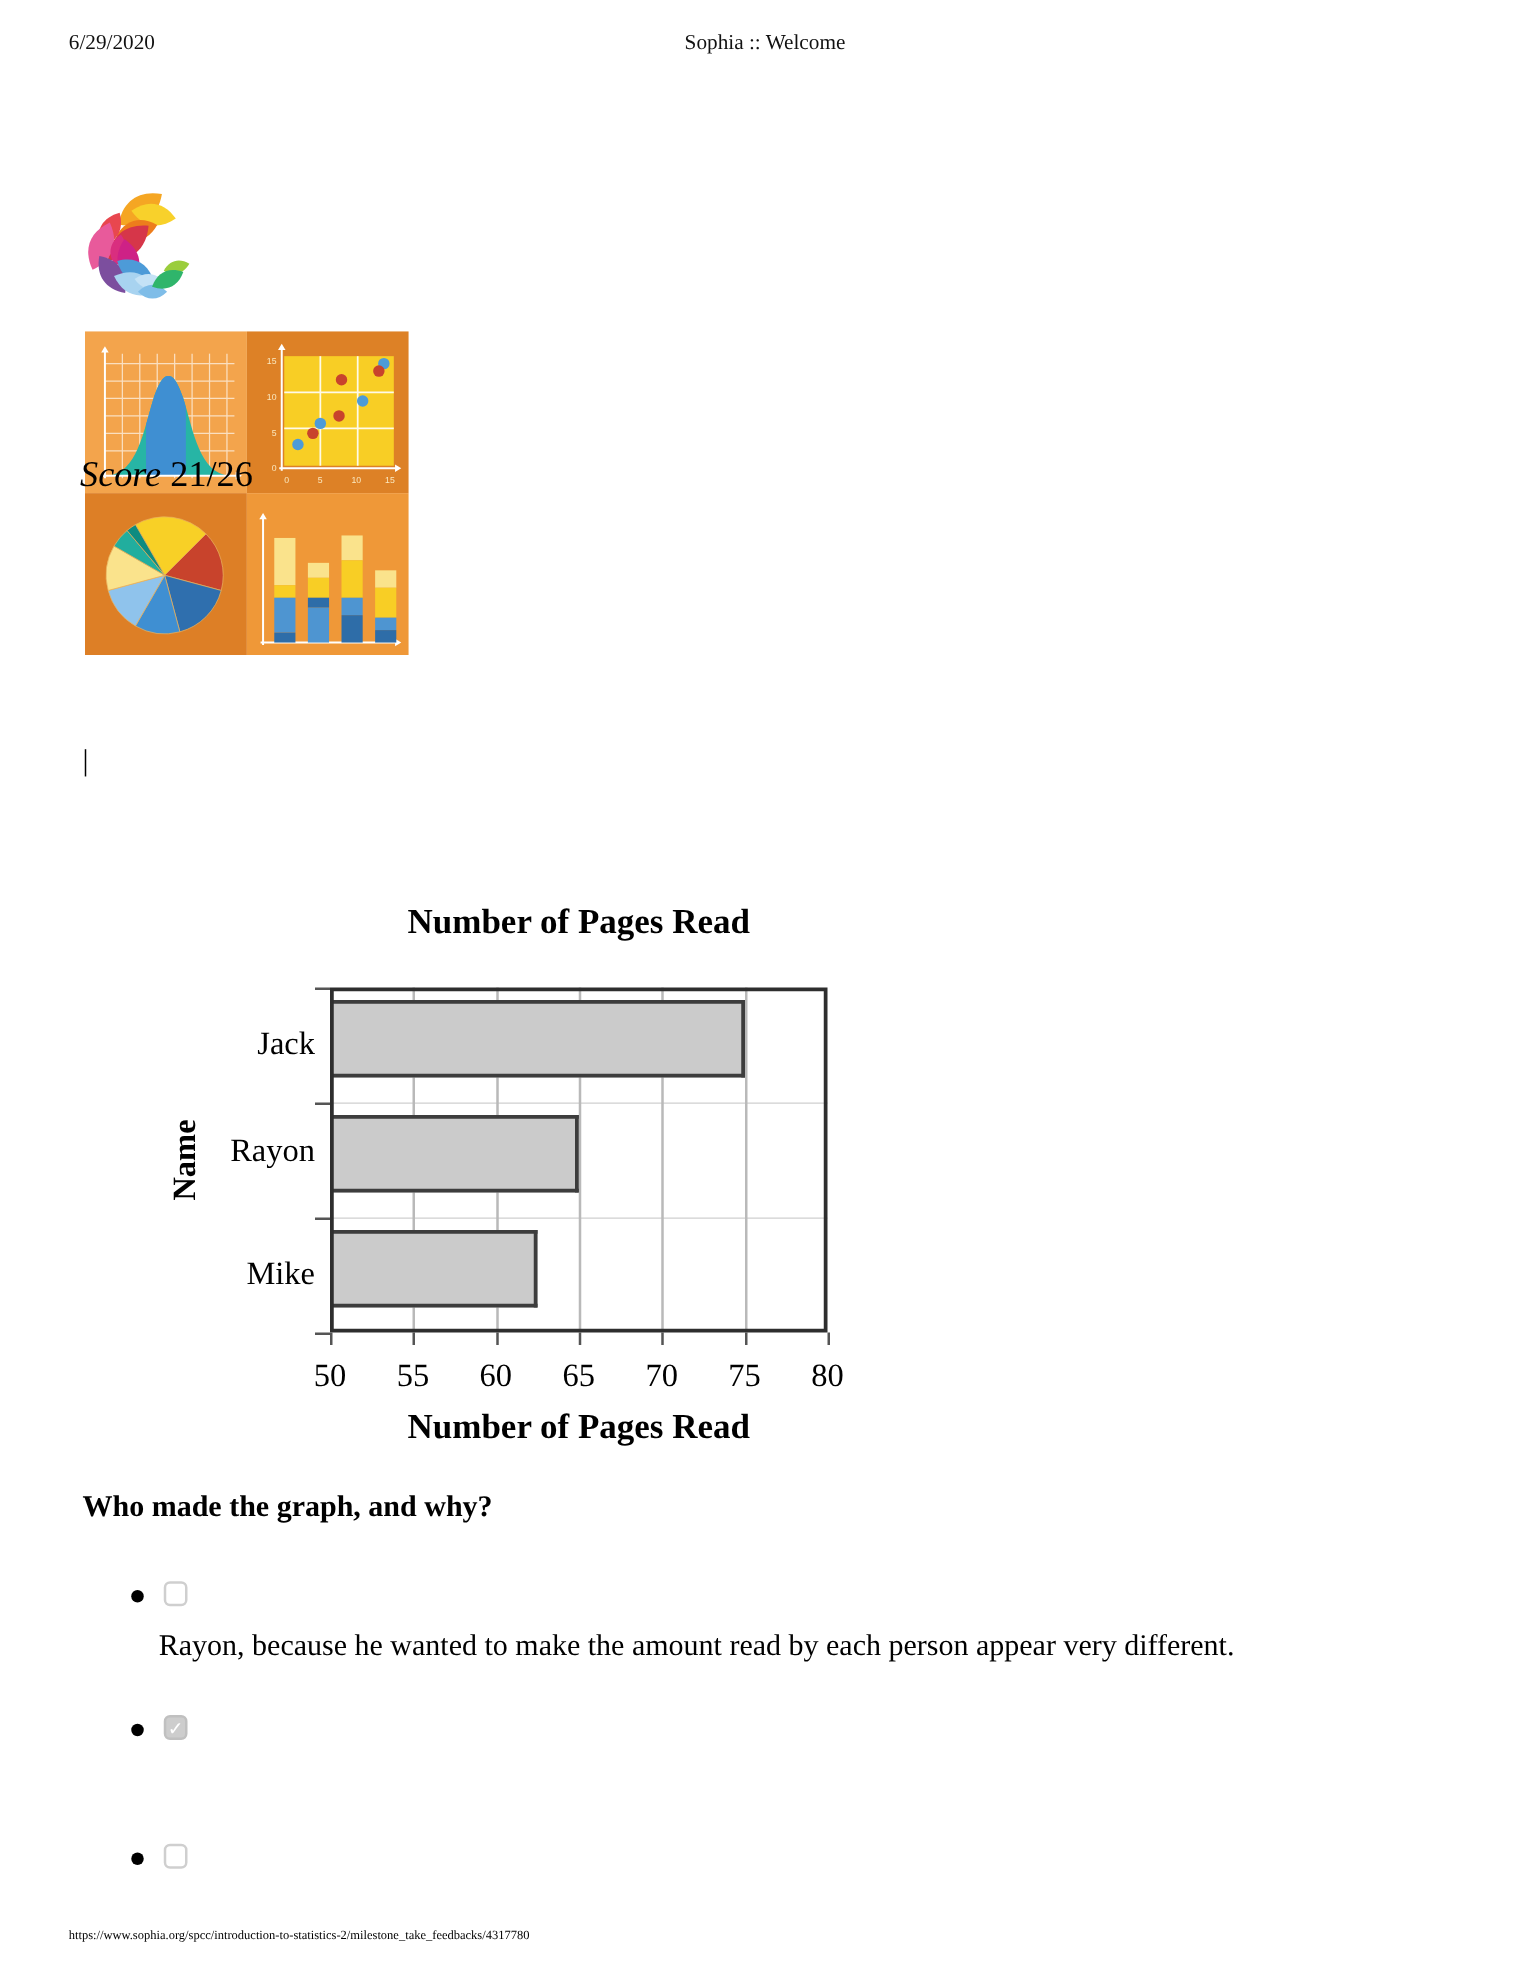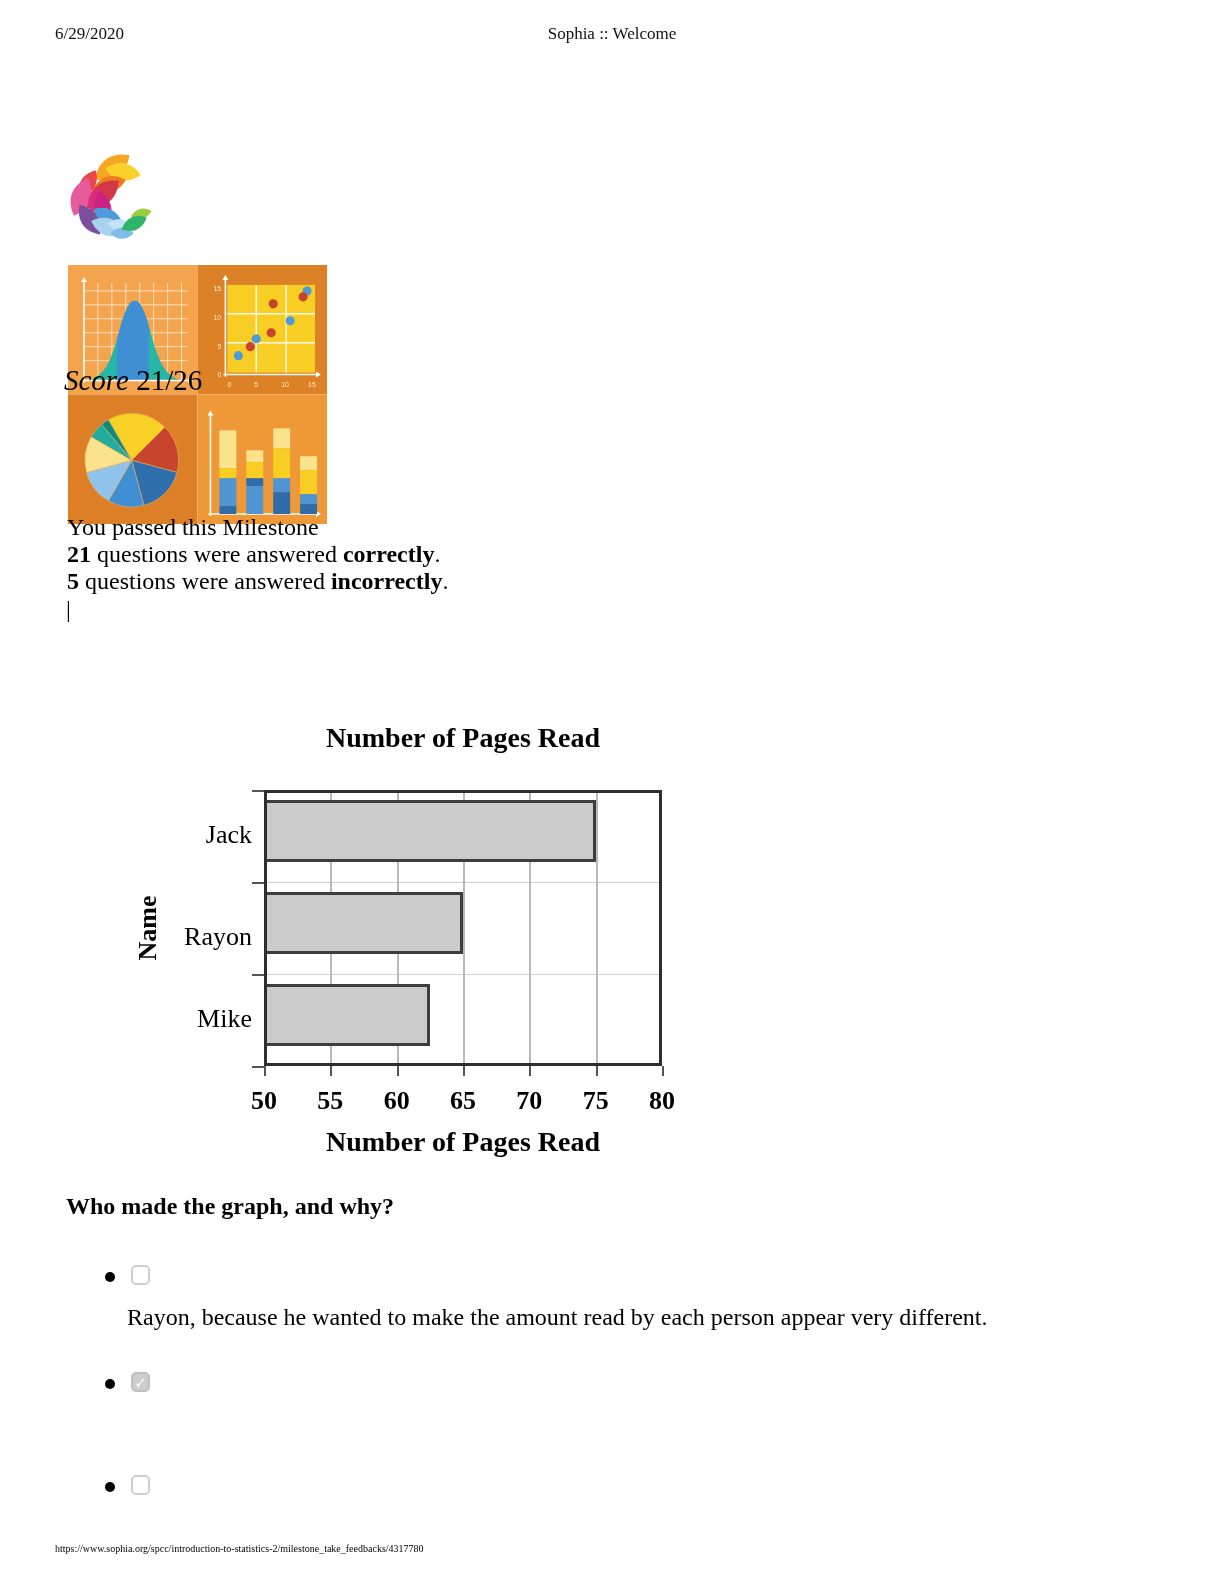--- a/index.html
+++ b/index.html
@@ -23,21 +23,21 @@
   
   #milestone-chart{left:130px;top:722px;width:556px;height:450px;}
   #milestone-chart>div{position:absolute;}
   .mc-title{font-weight:bold;font-size:28px;text-align:center;white-space:nowrap;}
   .mc-plot{border:3px solid #2e2e2e;box-sizing:border-box;background:transparent;pointer-events:none;}
   .mc-grid-v{width:0;border-left:2px solid #b9b9b9;}
   .mc-grid-h{height:0;border-top:1px solid #cfcfcf;}
   .mc-bar{background:#cbcbcb;border:3px solid #3d3d3d;border-left:none;box-sizing:border-box;}
   .mc-cat{font-size:26px;text-align:right;}
   .mc-ylabel{font-weight:bold;font-size:26px;transform:translate(-50%,-50%) rotate(-90deg);white-space:nowrap;}
-  .mc-tick-label{font-size:26px;transform:translateX(-50%);font-weight:bold;}
+  .mc-tick-label{font-size:26px;transform:translateX(-50%);}
   .mc-tick-b{width:0;height:10px;border-left:2px solid #555;}
   .mc-tick-l{height:0;width:12px;border-top:2px solid #555;}
   .mc-xlabel{font-weight:bold;font-size:28px;transform:translateX(-50%);white-space:nowrap;}
 
   
   .opt-row{position:absolute;left:100px;width:1060px;height:100px;}
   .opt-dot{position:absolute;left:5px;top:14px;width:10px;height:10px;border-radius:50%;background:#000;}
   .opt-box{position:absolute;left:31px;top:7px;width:19px;height:20px;border-radius:5px;
            background:#fff;border:2px solid #cfcfcf;box-sizing:border-box;
            color:#fff;font-size:15px;font-weight:bold;text-align:center;line-height:18px;
@@ -182,42 +182,37 @@
       <rect x="233" y="230" width="17" height="10" fill="#4E95D1"></rect>
         <rect x="233" y="240" width="17" height="10" fill="#2E6DA8"></rect>
     </g>
   </svg>
 
   <div class="abs" id="score-line">
     <span class="it">Score</span>
     <span>21/26</span>
   </div>
 
-  <div class="abs" id="results">
-    <div>You passed this Milestone</div>
-    <div><span class="b">21</span><span> questions were answered </span><span class="b">correctly</span><span>.</span></div>
-    <div><span class="b">5</span><span> questions were answered </span><span class="b">incorrectly</span><span>.</span></div>
-  </div>
 
   <div class="abs" id="stray">|</div>
 
 
   <div class="abs" id="milestone-chart">
       <div class="mc-title" style="left: 134px; top: 0px; width: 398px;">Number of Pages Read</div>
       <div class="mc-grid-h" style="left: 134px; top: 160px; width: 398px;"></div>
       <div class="mc-grid-h" style="left: 134px; top: 252px; width: 398px;"></div>
       <div class="mc-grid-v" style="left: 200.333px; top: 68px; height: 276px;"></div>
       <div class="mc-grid-v" style="left: 266.667px; top: 68px; height: 276px;"></div>
       <div class="mc-grid-v" style="left: 333px; top: 68px; height: 276px;"></div>
       <div class="mc-grid-v" style="left: 399.333px; top: 68px; height: 276px;"></div>
       <div class="mc-grid-v" style="left: 465.667px; top: 68px; height: 276px;"></div>
       <div class="mc-bar" style="left: 134px; top: 78px; width: 331.667px; height: 62px; background: rgb(203, 203, 203); border-color: rgb(61, 61, 61);"></div>
       <div class="mc-cat" style="left: 0px; width: 122px; top: 98px;">Jack</div>
       <div class="mc-bar" style="left: 134px; top: 170px; width: 199px; height: 62px; background: rgb(203, 203, 203); border-color: rgb(61, 61, 61);"></div>
-      <div class="mc-cat" style="left: 0px; width: 122px; top: 200px;">Rayon</div>
+      <div class="mc-cat" style="left: 0px; width: 122px; top: 184px;">Rayon</div>
       <div class="mc-bar" style="left: 134px; top: 262px; width: 165.833px; height: 62px; background: rgb(203, 203, 203); border-color: rgb(61, 61, 61);"></div>
       <div class="mc-cat" style="left: 0px; width: 122px; top: 282px;">Mike</div>
       <div class="mc-plot" style="left: 134px; top: 68px; width: 398px; height: 276px;"></div>
       <div class="mc-tick-l" style="left: 122px; top: 68px;"></div>
       <div class="mc-tick-l" style="left: 122px; top: 160px;"></div>
       <div class="mc-tick-l" style="left: 122px; top: 252px;"></div>
       <div class="mc-tick-l" style="left: 122px; top: 344px;"></div>
       <div class="mc-tick-b" style="left: 134px; top: 344px;"></div>
       <div class="mc-tick-label" style="left: 134px; top: 364px;">50</div>
       <div class="mc-tick-b" style="left: 200.333px; top: 344px;"></div>

